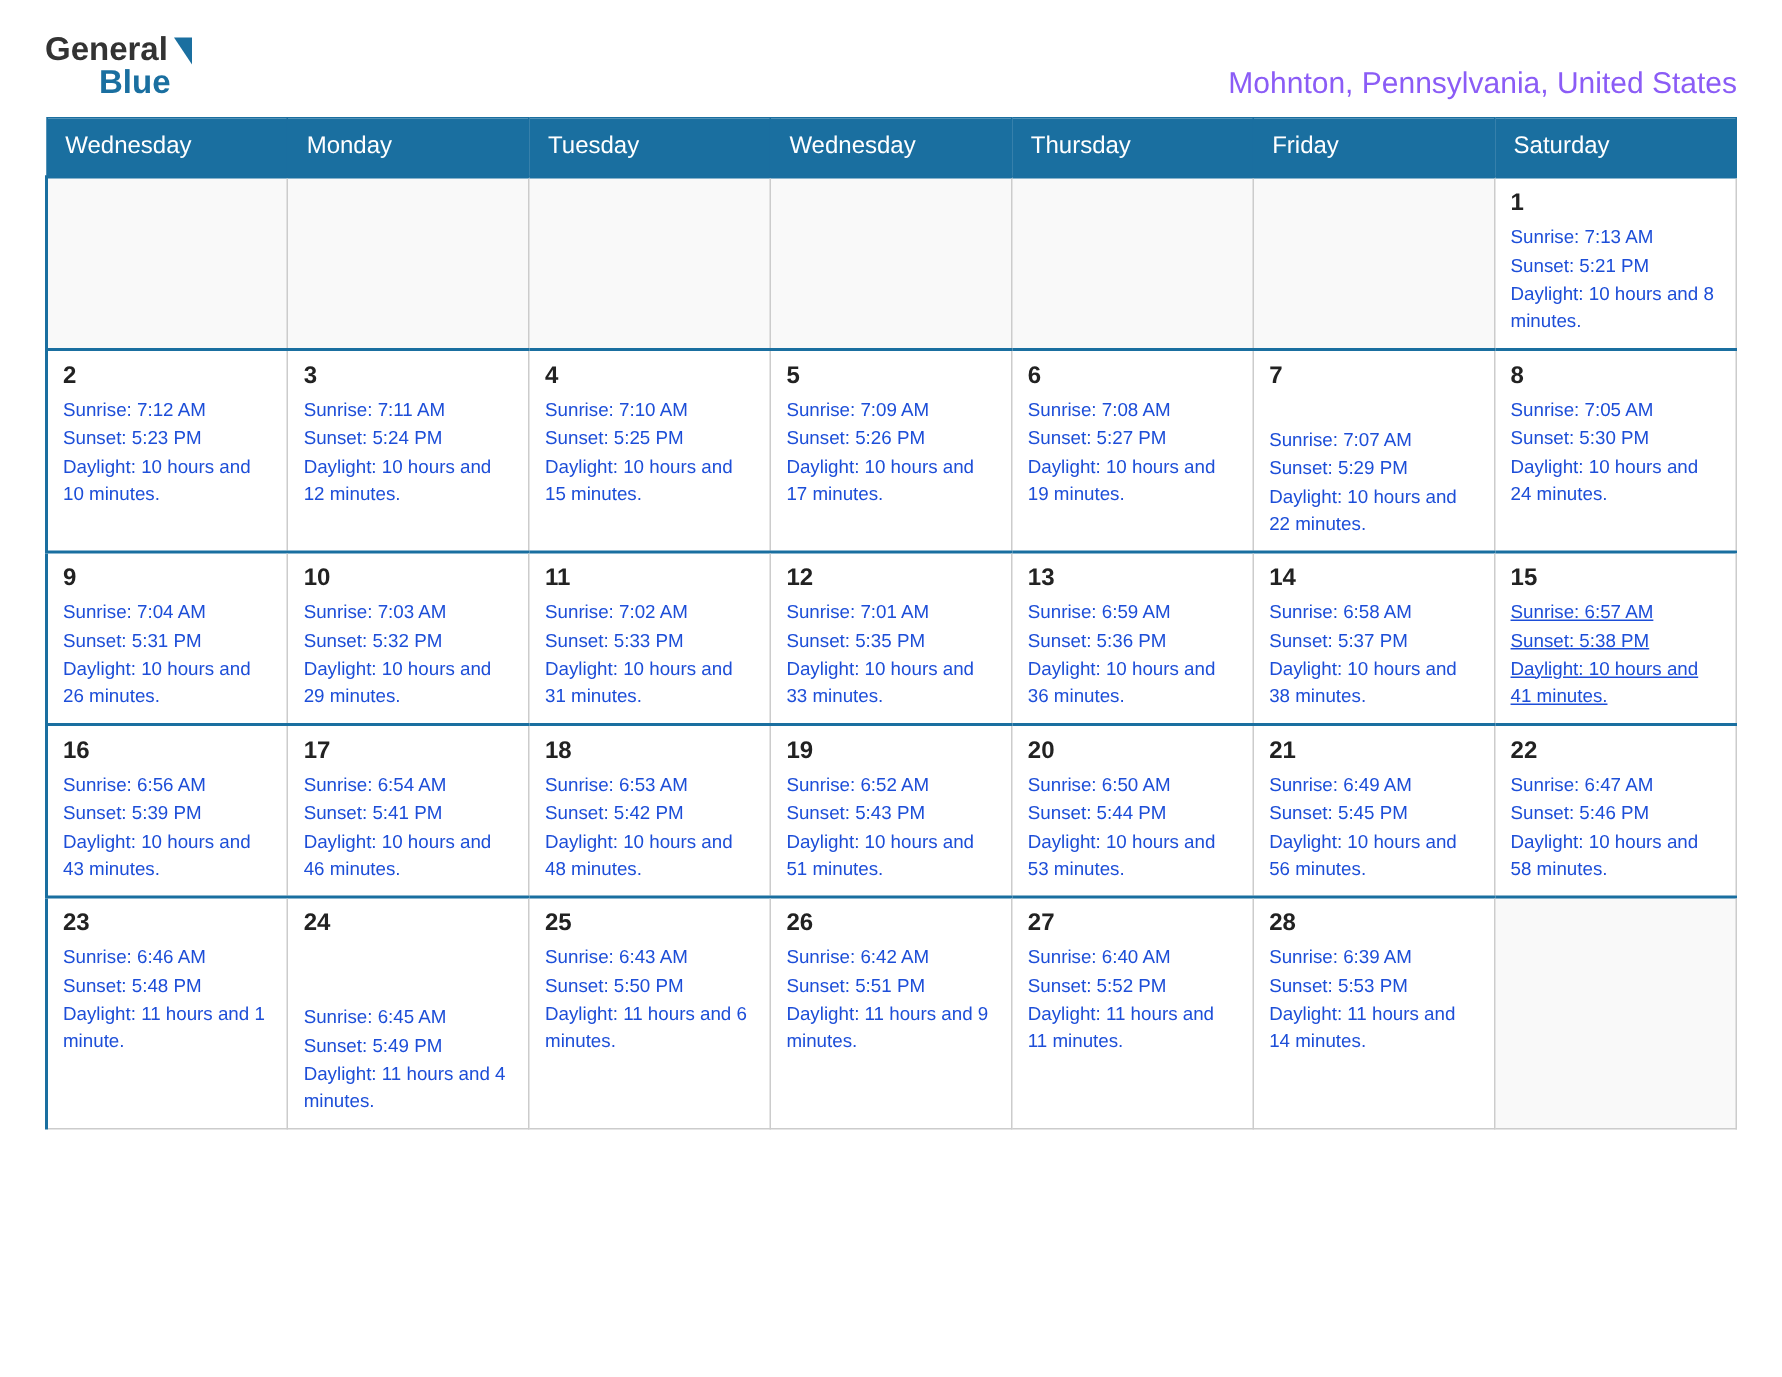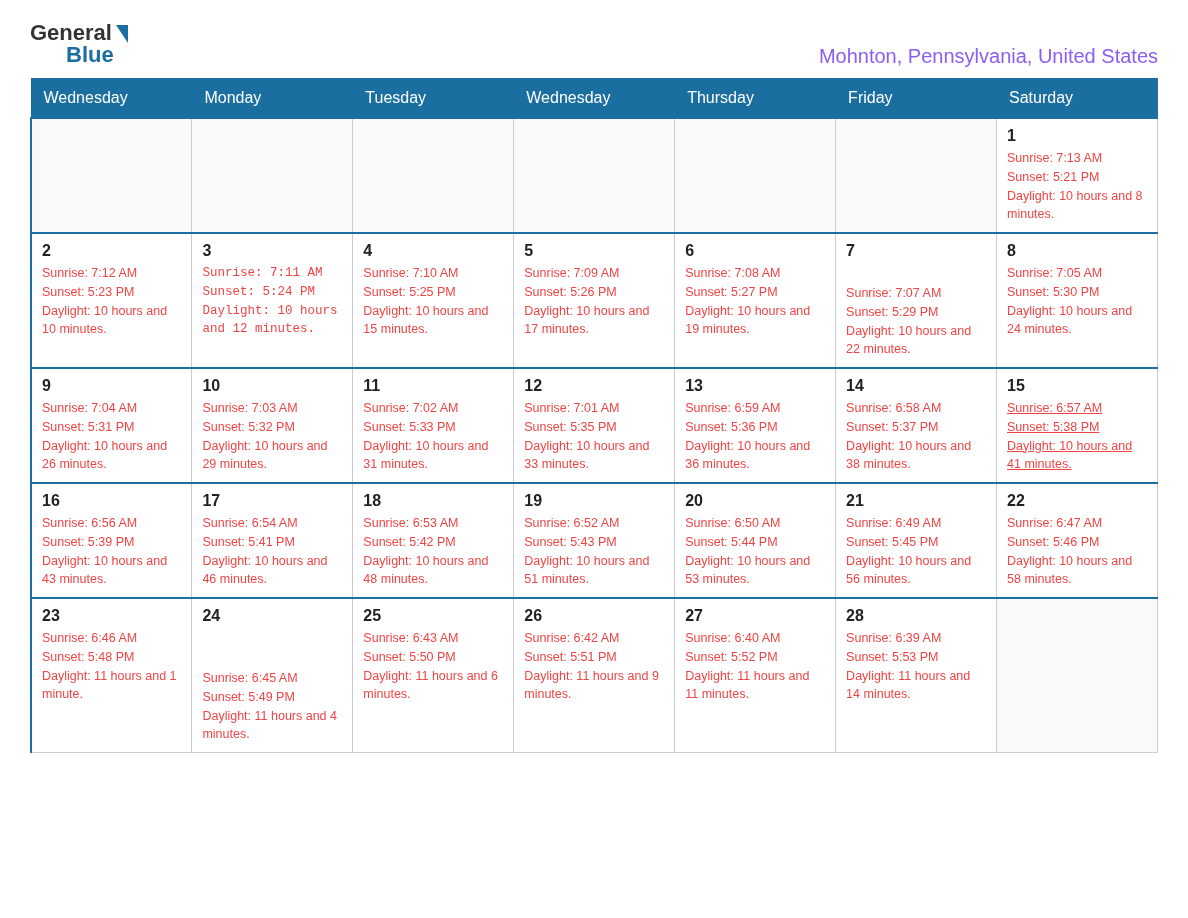--- a/index.html
+++ b/index.html
@@ -90,21 +90,21 @@
     }
     .calendar tbody tr td .day-num {
       font-size: 16px;
       font-weight: bold;
       color: #222;
       display: block;
       margin-bottom: 4px;
     }
     .calendar tbody tr td .day-info {
       font-size: 12.5px;
-      color: #ef4444;
+      color: #1d4ed8;
       line-height: 1.5;
     }
     .calendar tbody tr:first-child td {
       border-top: 2px solid #1a6fa0;
     }
     .calendar tbody tr td.empty {
       background: #f9f9f9;
     }
     
     .calendar tbody tr td {
@@ -156,21 +156,21 @@
       </tr>
       <tr>
         <td>
           <span class="day-num">2</span>
           <div class="day-info" style="white-space: pre-line;">Sunrise: 7:12 AM
 Sunset: 5:23 PM
 Daylight: 10 hours and 10 minutes.</div>
         </td>
         <td>
           <span class="day-num">3</span>
-          <div class="day-info" style="white-space: pre-line; font-family: Liberation Mono, monospace;">Sunrise: 7:11 AM
+          <div class="day-info" style="white-space: pre-line;">Sunrise: 7:11 AM
 Sunset: 5:24 PM
 Daylight: 10 hours and 12 minutes.</div>
         </td>
         <td>
           <span class="day-num">4</span>
           <div class="day-info" style="white-space: pre-line;">Sunrise: 7:10 AM
 Sunset: 5:25 PM
 Daylight: 10 hours and 15 minutes.</div>
         </td>
         <td>

